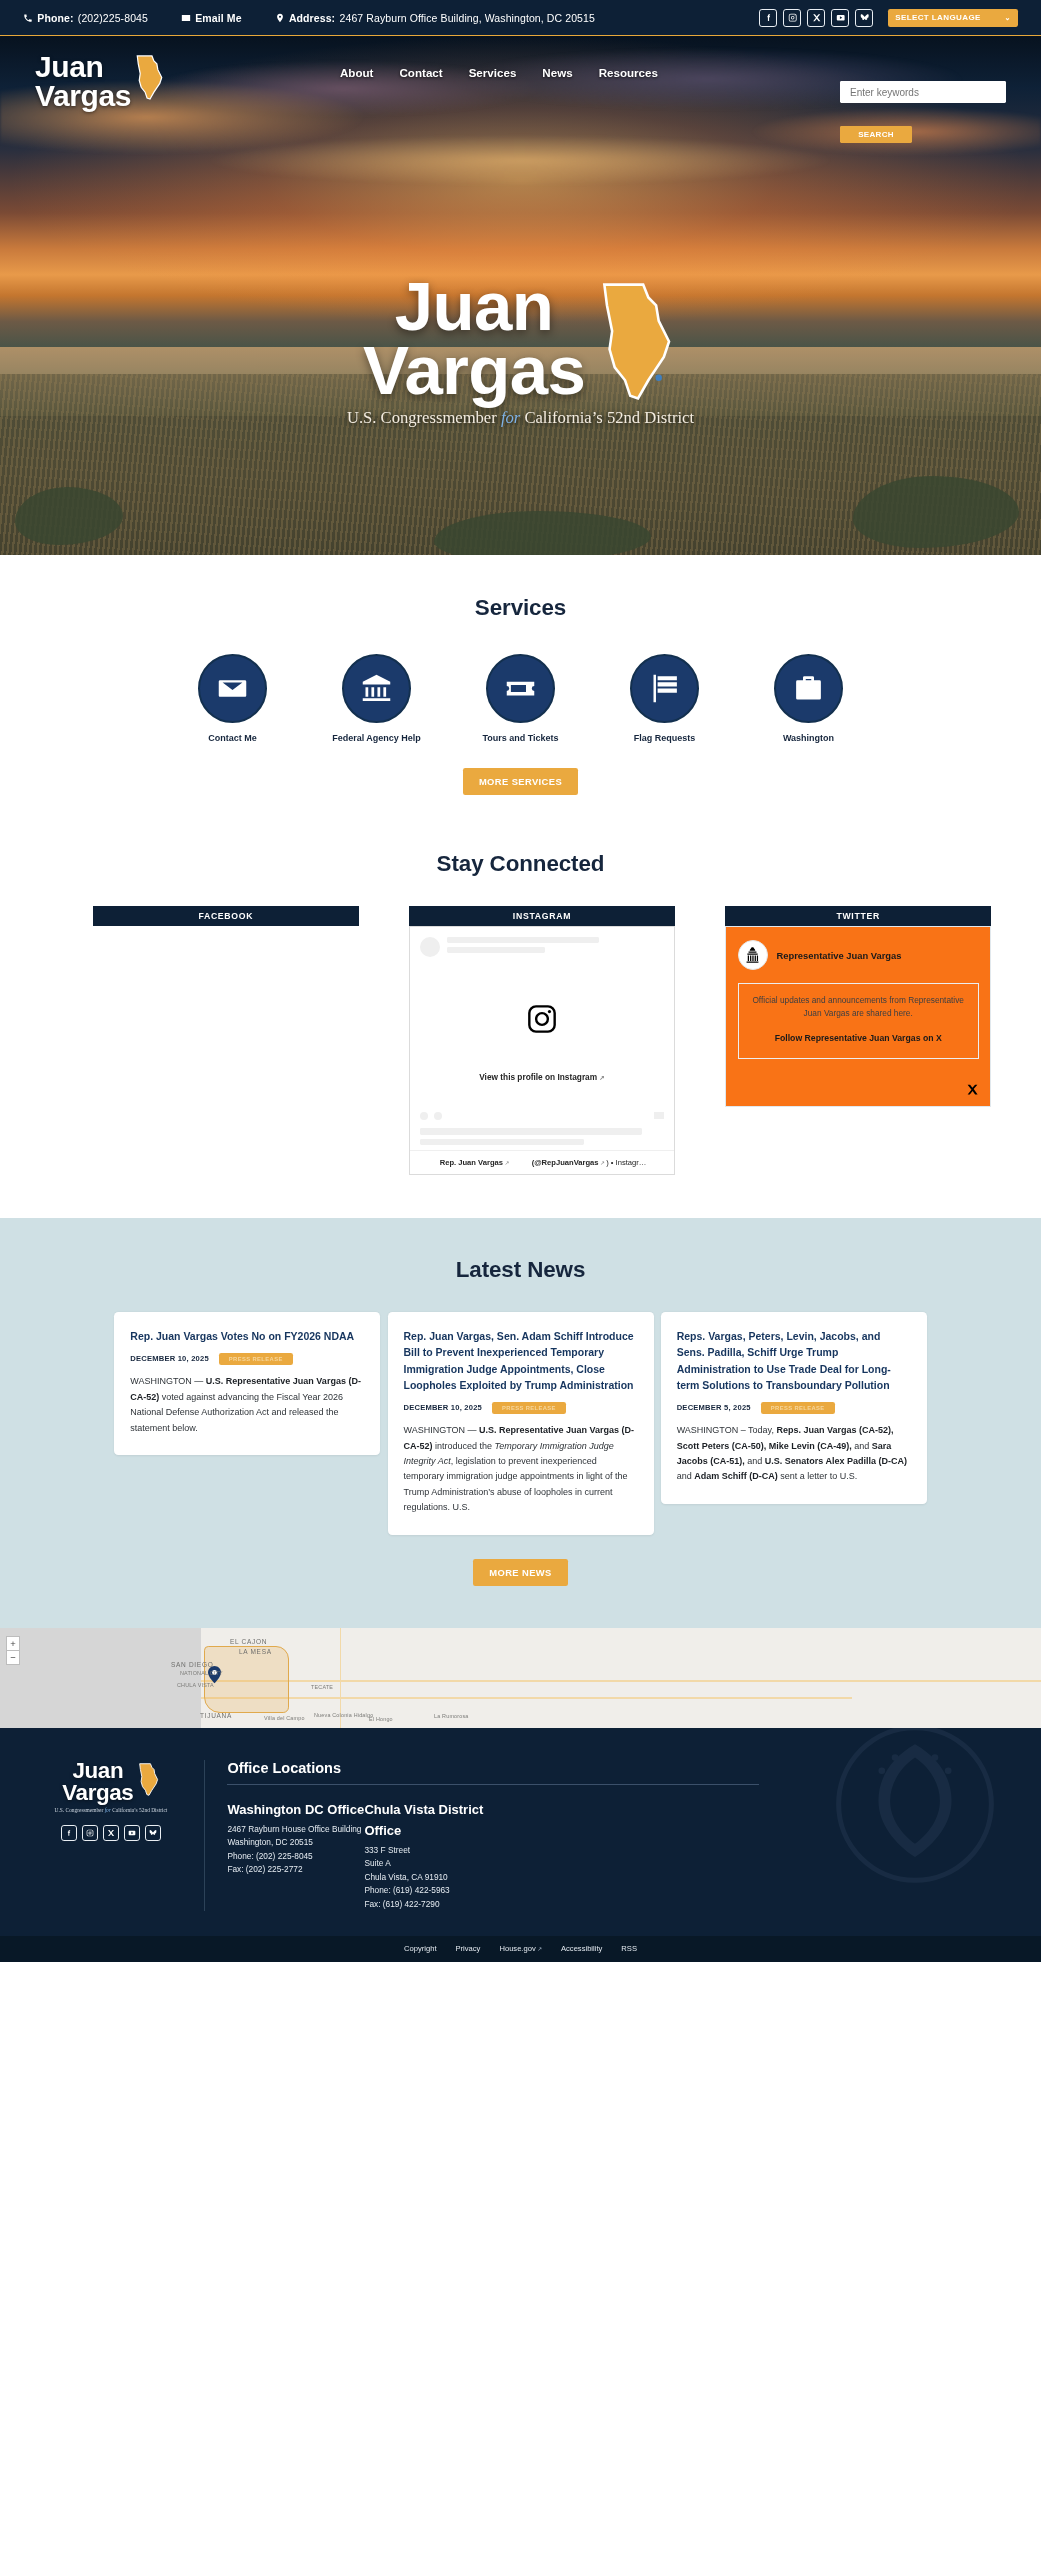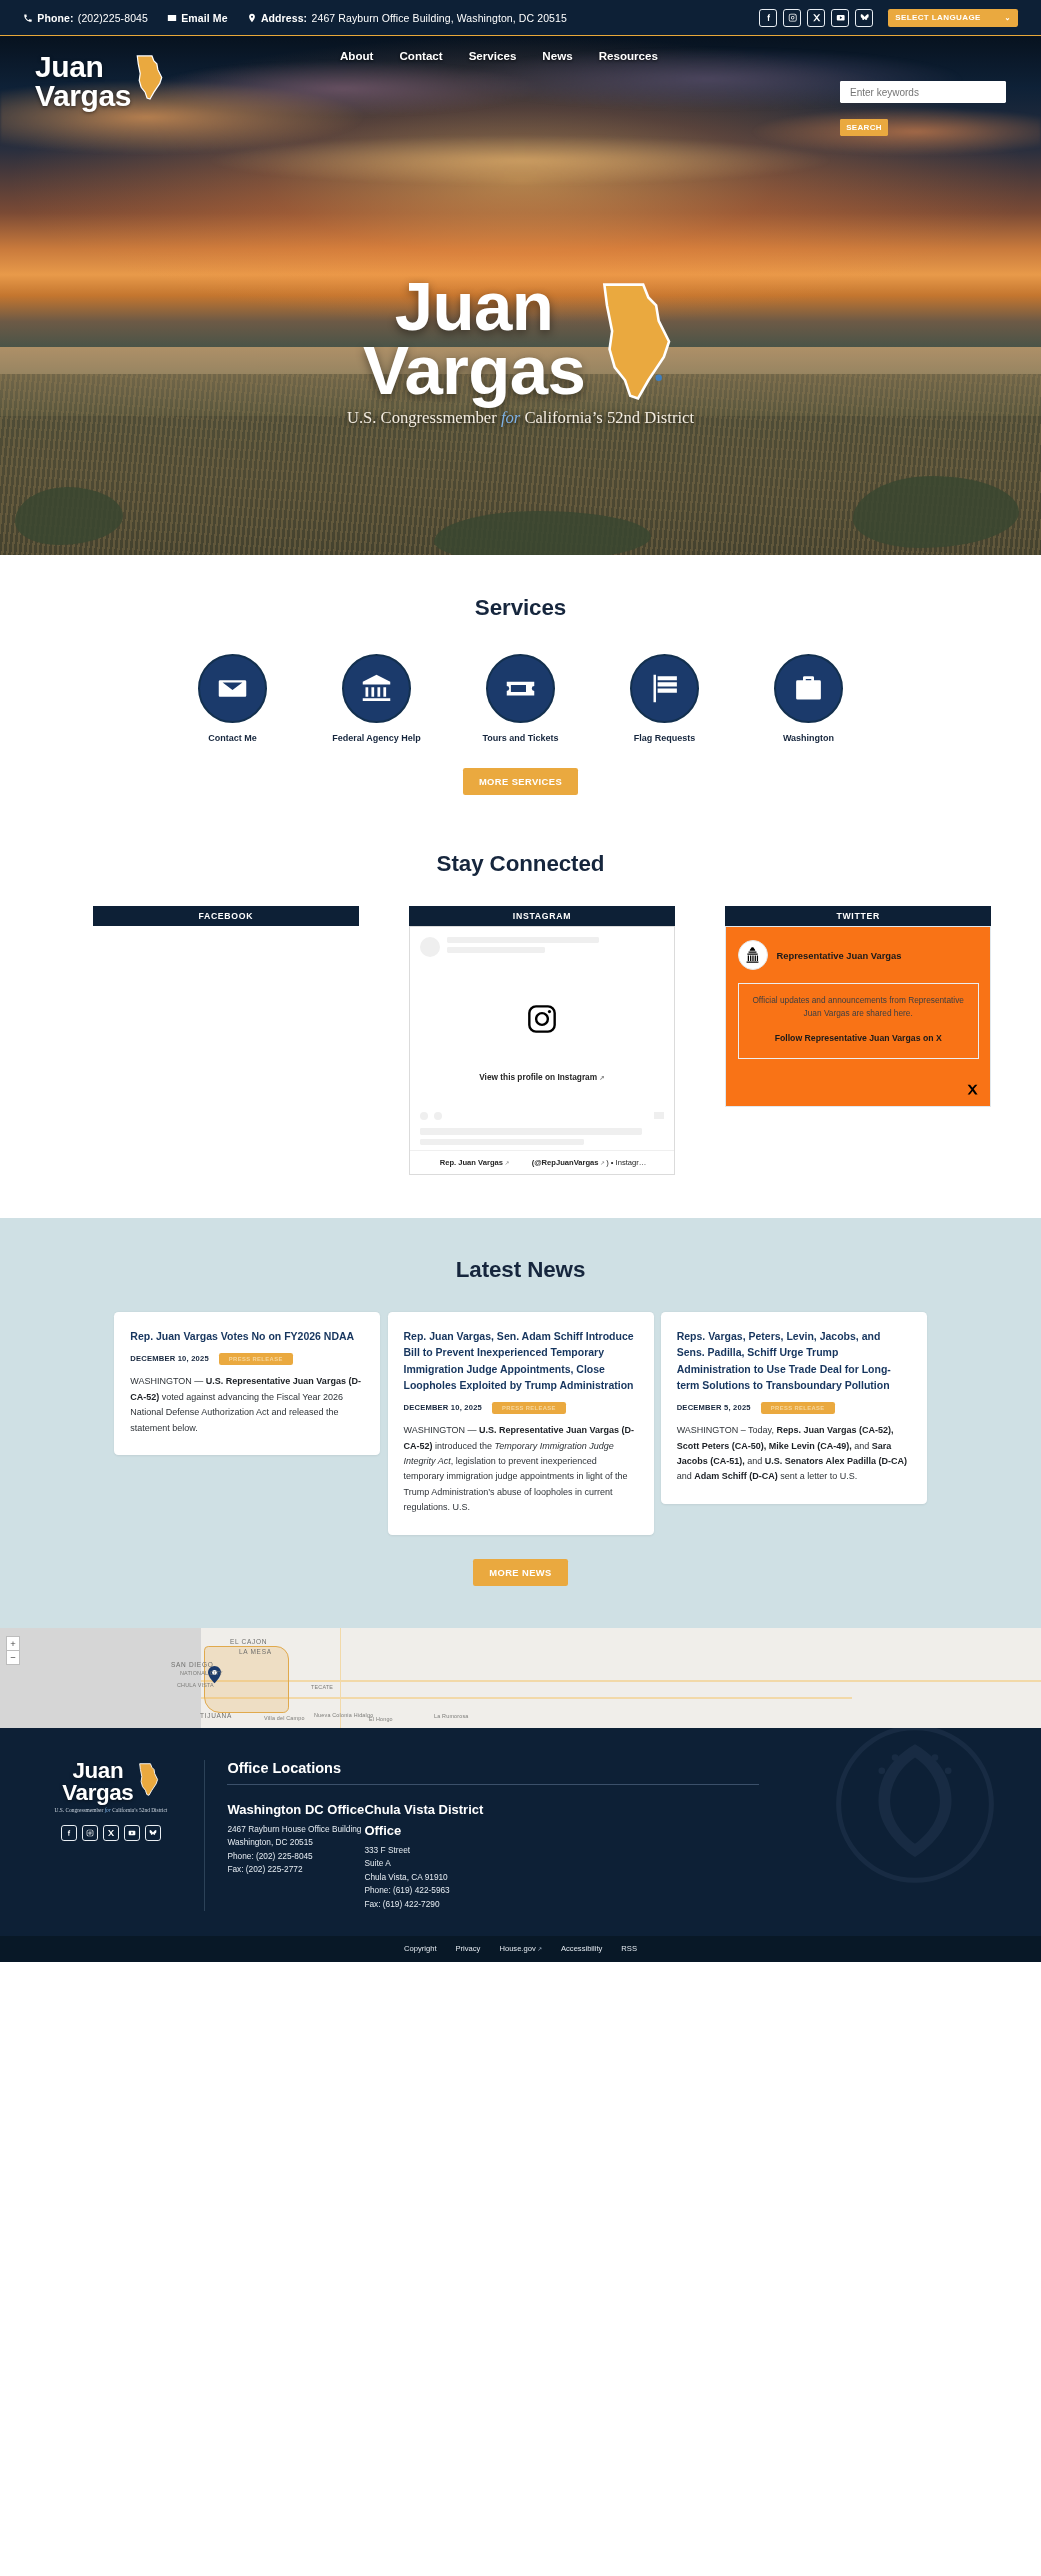--- a/index.html
+++ b/index.html
@@ -10,21 +10,21 @@
     -webkit-font-smoothing:antialiased;
   }
   .page{width:1041px;height:2576px;position:relative;}
 
   
   .topbar{
     height:36px;background:#0d2036;display:flex;align-items:center;
     padding:0 23px;position:relative;
     border-bottom:1.4px solid #e8a83a;
   }
-  .topbar-left{display:flex;align-items:center;gap:19px;flex:1;}
+  .topbar-left{display:flex;align-items:center;gap:33px;flex:1;}
   .tb-item{display:flex;align-items:center;gap:4.3px;color:#fff;font-size:10.5px;letter-spacing:0.1px;white-space:nowrap;}
   .tb-item .lbl{font-weight:bold;}
   .tb-item .val{font-weight:normal;}
   .tb-ico{display:inline-block;width:10px;height:10px;position:relative;}
   .tb-ico svg{width:10px;height:10px;display:block;fill:#fff;}
   .topbar-right{display:flex;align-items:center;gap:6px;}
   .soc{
     width:18px;height:18px;border:1.1px solid #e9eef3;border-radius:2.9px;
     display:flex;align-items:center;justify-content:center;
   }
@@ -67,30 +67,30 @@
   }
   .hero-shrub{position:absolute;border-radius:48% 52% 60% 40%/60% 50% 50% 40%;background:rgba(58,70,48,.85);filter:blur(0.7px);}
 
   .hero-nav{position:absolute;left:0;top:0;width:100%;height:90px;z-index:6;}
   .logo-wrap{position:absolute;left:35px;top:16px;display:flex;align-items:flex-start;}
   .logo-text{color:#fff;font-size:30px;line-height:.98;font-weight:bold;letter-spacing:-0.4px;text-shadow:0 1.4px 3.6px rgba(0,0,0,.5);}
   .logo-text .l2{display:block;}
   .logo-ca{width:30px;height:45px;margin-left:4.3px;margin-top:2.9px;}
   .logo-ca svg{width:100%;height:100%;display:block;}
 
-  .nav{position:absolute;left:340px;top:13px;display:flex;gap:26px;}
+  .nav{position:absolute;left:340px;top:30px;display:flex;gap:26px;}
   .nav a{color:#fff;font-size:11.6px;font-weight:bold;text-decoration:none;text-shadow:0 0.7px 2.9px rgba(0,0,0,.7);}
 
   .search-wrap{position:absolute;right:35px;top:45px;text-align:left;}
   .search-input{
     width:166px;height:22px;background:#fff;border:none;border-radius:1.4px;
     padding:0 10px;font-size:10px;color:#6b7280;font-family:"Liberation Sans",sans-serif;
   }
   .search-btn{
-    margin-top:16px;width:48px;height:17.4px;background:#eaa93f;border:none;border-radius:1.4px;
+    margin-top:23px;width:72px;height:17.4px;background:#eaa93f;border:none;border-radius:1.4px;
     color:#fff;font-size:8px;font-weight:bold;letter-spacing:0.3px;cursor:pointer;
     font-family:"Liberation Sans",sans-serif;
   }
 
   .hero-title{position:absolute;left:0;top:239px;width:100%;text-align:center;z-index:5;}
   .hero-title-row{display:inline-flex;align-items:flex-start;justify-content:center;}
   .hero-name{
     color:#fff;font-size:69px;line-height:.93;font-weight:bold;letter-spacing:-0.7px;
     text-shadow:0 2.9px 10px rgba(0,0,0,.45);text-align:center;
   }

